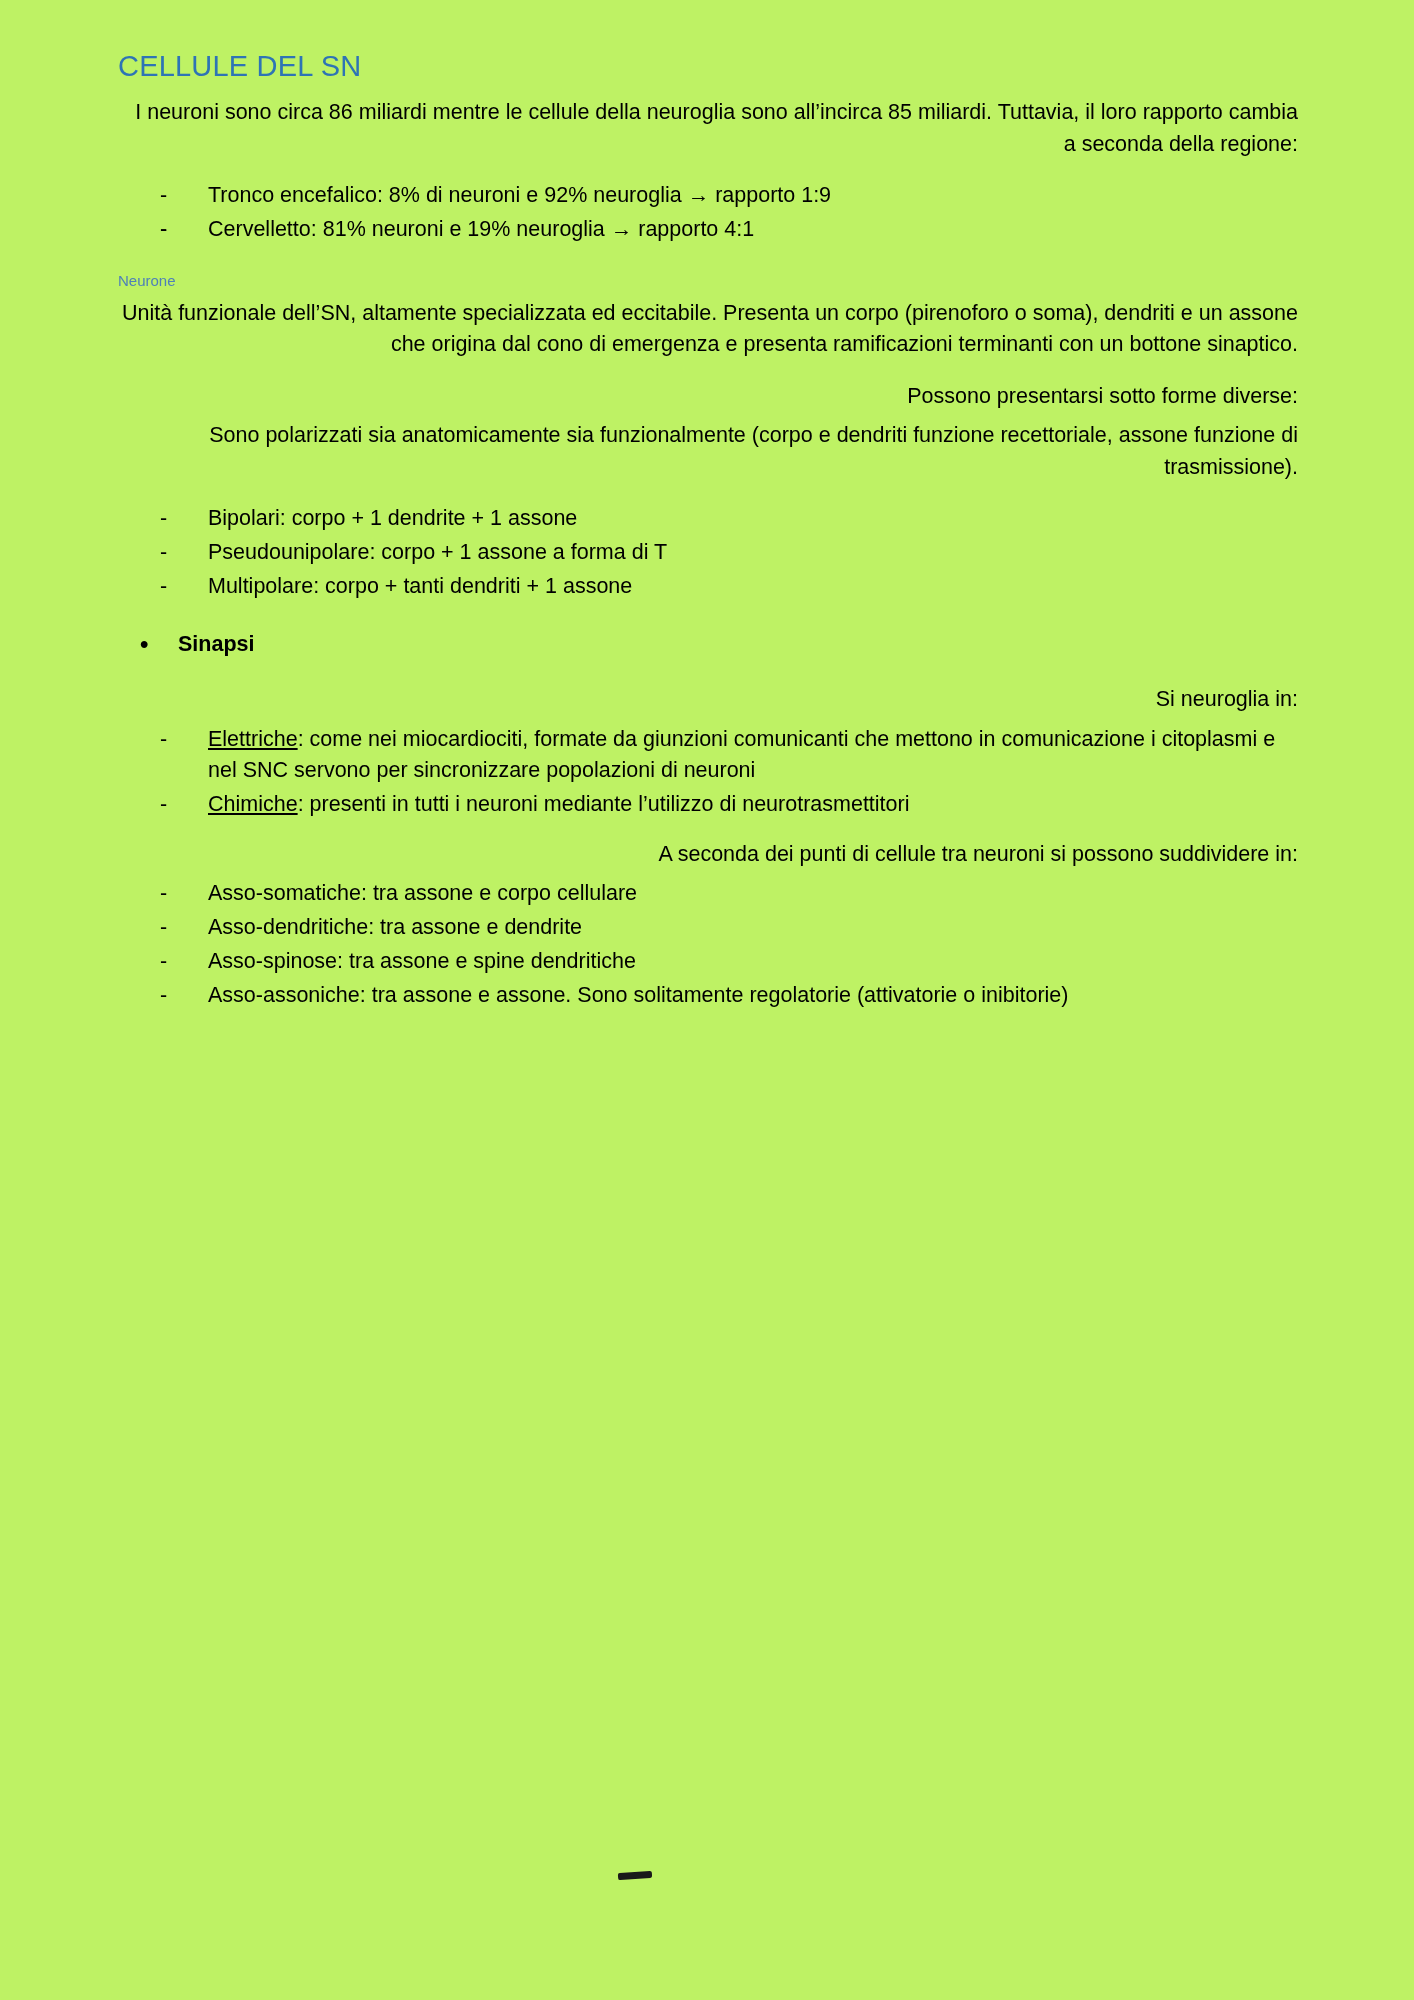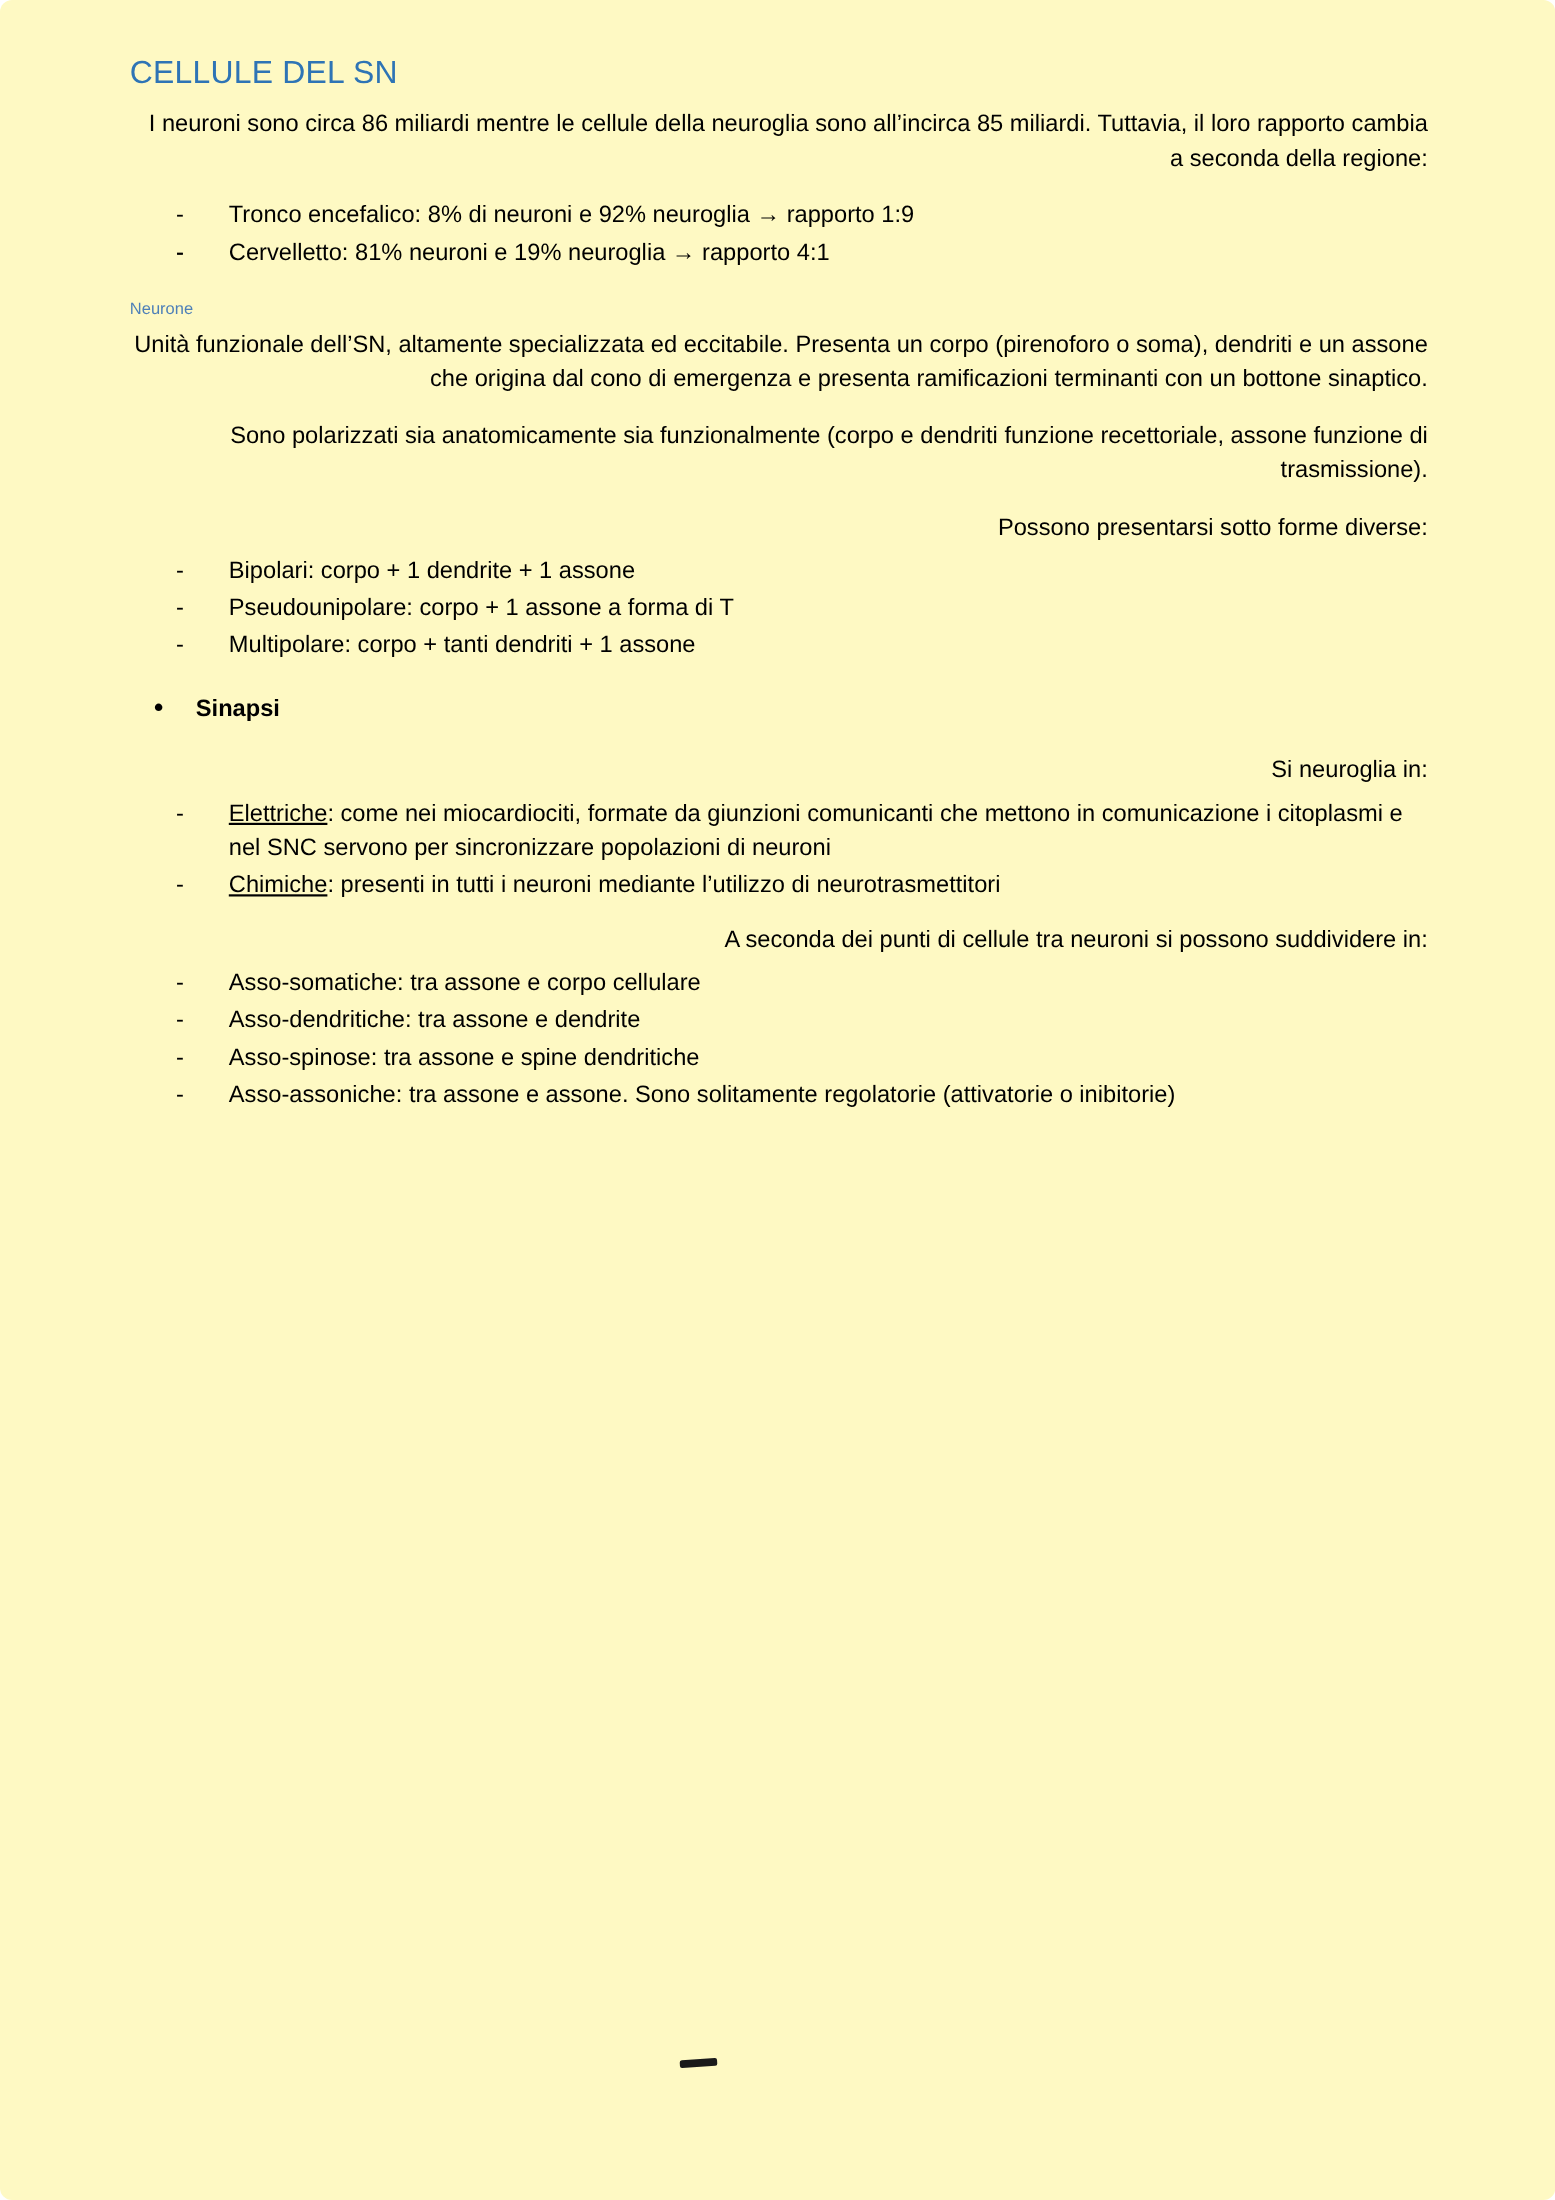--- a/index.html
+++ b/index.html
@@ -13,24 +13,23 @@
     position: relative;
     font-family: "Liberation Sans", "DejaVu Sans", sans-serif;
     color: #000000;
     overflow: hidden;
   }
   .page {
     position: absolute;
     left: 0; top: 0;
     width: 1414px;
     height: 2000px;
-    background: #fef9c3;
+    background: #bef264;
     box-sizing: border-box;
     padding: 44px 118px 0 118px;
-    border-radius: 11px;
   }
   .content {
     width: 1180px;
   }
 
   h1.doc-h1 {
     font-size: 29px;
     font-weight: 400;
     color: #2E74B5;
     margin: 6px 0 14px 0;
@@ -130,23 +129,23 @@
       <li>
         <span class="dash">-</span>
         <span>Cervelletto: 81% neuroni e 19% neuroglia → rapporto 4:1</span>
       </li>
     </ul>
 
     <h2 class="doc-h2">Neurone</h2>
 
     <p class="body">Unità funzionale dell’SN, altamente specializzata ed eccitabile. Presenta un corpo (pirenoforo o soma), dendriti e un assone che origina dal cono di emergenza e presenta ramificazioni terminanti con un bottone sinaptico.</p>
 
+    <p class="body tight">Possono presentarsi sotto forme diverse:</p>
+
     <p class="body">Sono polarizzati sia anatomicamente sia funzionalmente (corpo e dendriti funzione recettoriale, assone funzione di trasmissione).</p>
-
-    <p class="body tight">Possono presentarsi sotto forme diverse:</p>
 
     <ul class="dash-list">
       <li>
         <span class="dash">-</span>
         <span>Bipolari: corpo + 1 dendrite + 1 assone</span>
       </li>
       <li>
         <span class="dash">-</span>
         <span>Pseudounipolare: corpo + 1 assone a forma di T</span>
       </li>

